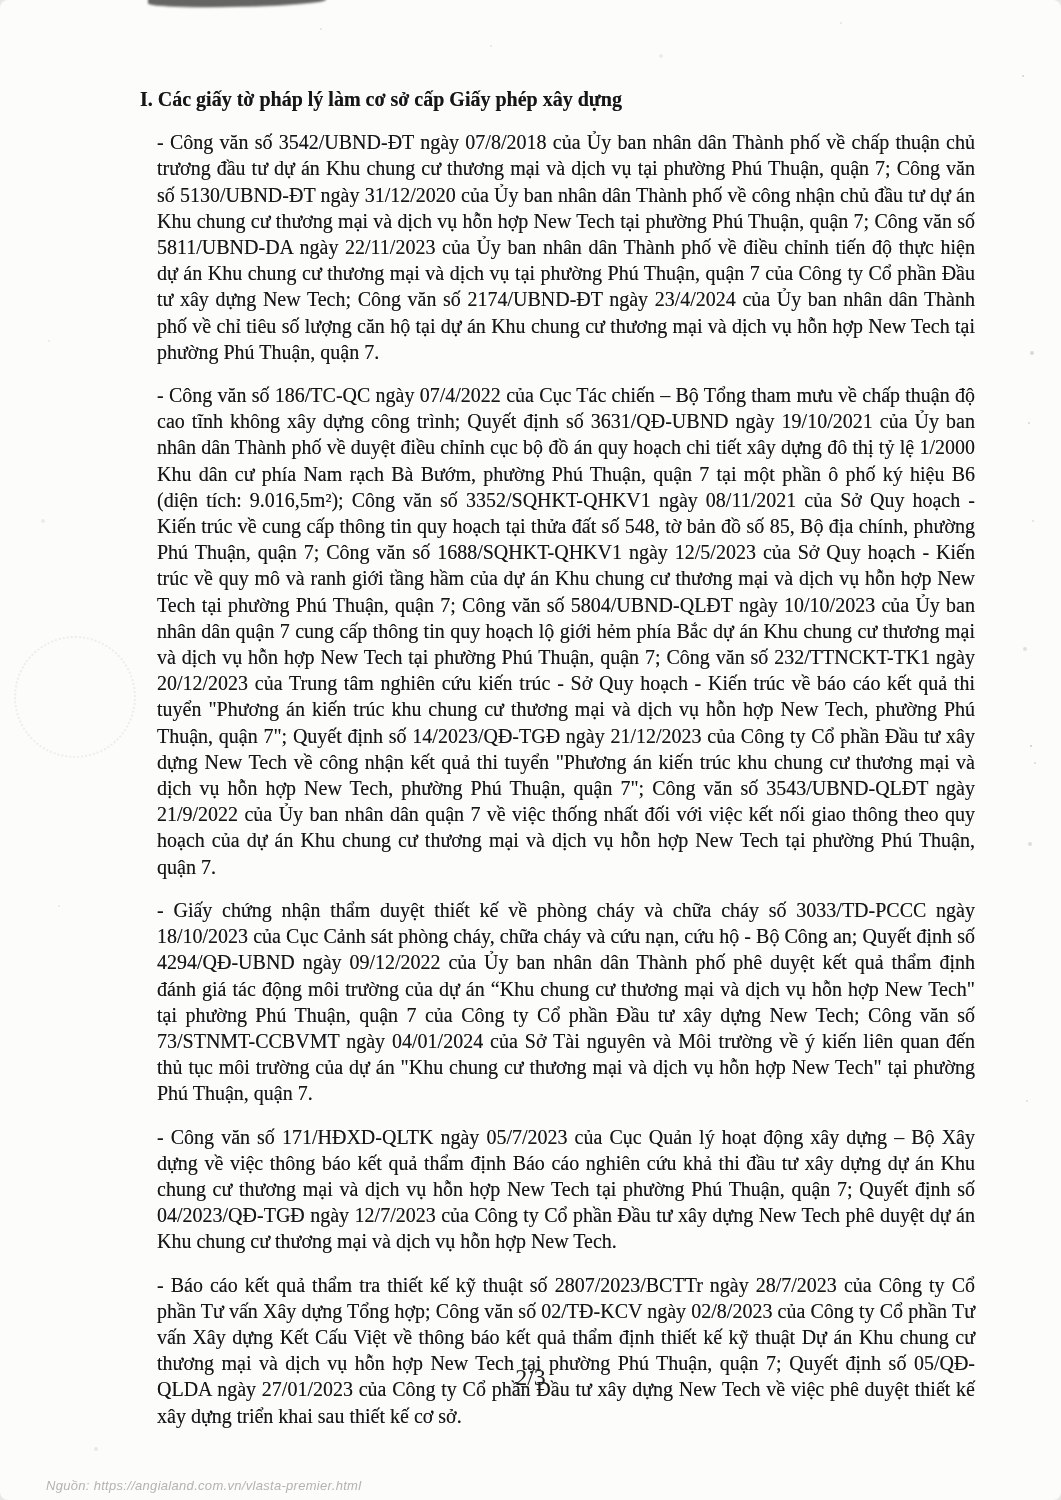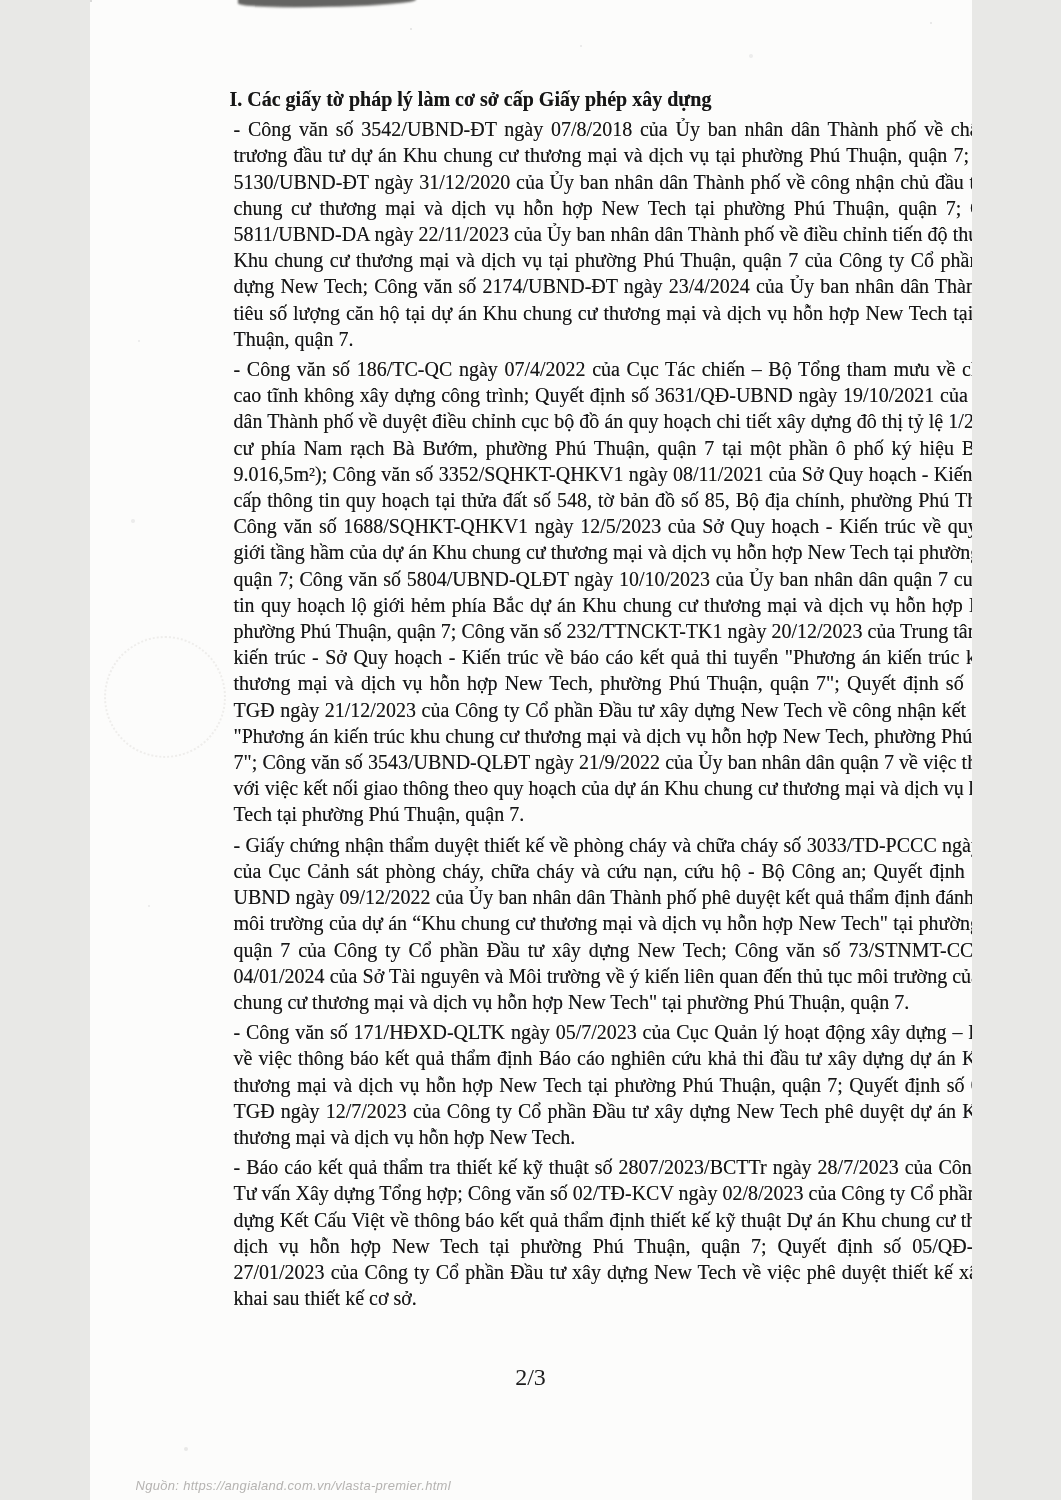--- a/index.html
+++ b/index.html
@@ -2,26 +2,27 @@
 <html lang="vi"><head>
 <meta charset="utf-8">
 <style>
   html, body {
     margin: 0;
     padding: 0;
     background: #e8e8e6;
   }
   .page {
     position: relative;
-    width: 882px;
+    width: 1061px;
     height: 1500px;
     margin: 0 auto;
     background: #fcfcfb;
     overflow: hidden;
     font-family: "Liberation Serif", "DejaVu Serif", serif;
+    border-radius: 8px;
   }
   
   .scan-noise {
     position: absolute;
     top: 0; left: 0;
     width: 2px; height: 2px;
     border-radius: 50%;
     background: rgba(120,120,120,0.35);
     box-shadow:
       1022px 75px 0 0 rgba(140,140,140,.4),
@@ -76,21 +77,21 @@
     text-align: justify;
     text-shadow: 0 0 0.4px rgba(30,30,30,0.55);
   }
   .content .title {
     font-weight: bold;
     margin: 0;
     font-size: 20px;
     text-align: left;
   }
   .content p {
-    margin: 4px;
+    margin: 17px;
   }
   .page-number {
     position: absolute;
     left: 0;
     right: 0;
     top: 1364px;
     text-align: center;
     font-size: 24px;
     color: #1c1c1c;
   }

